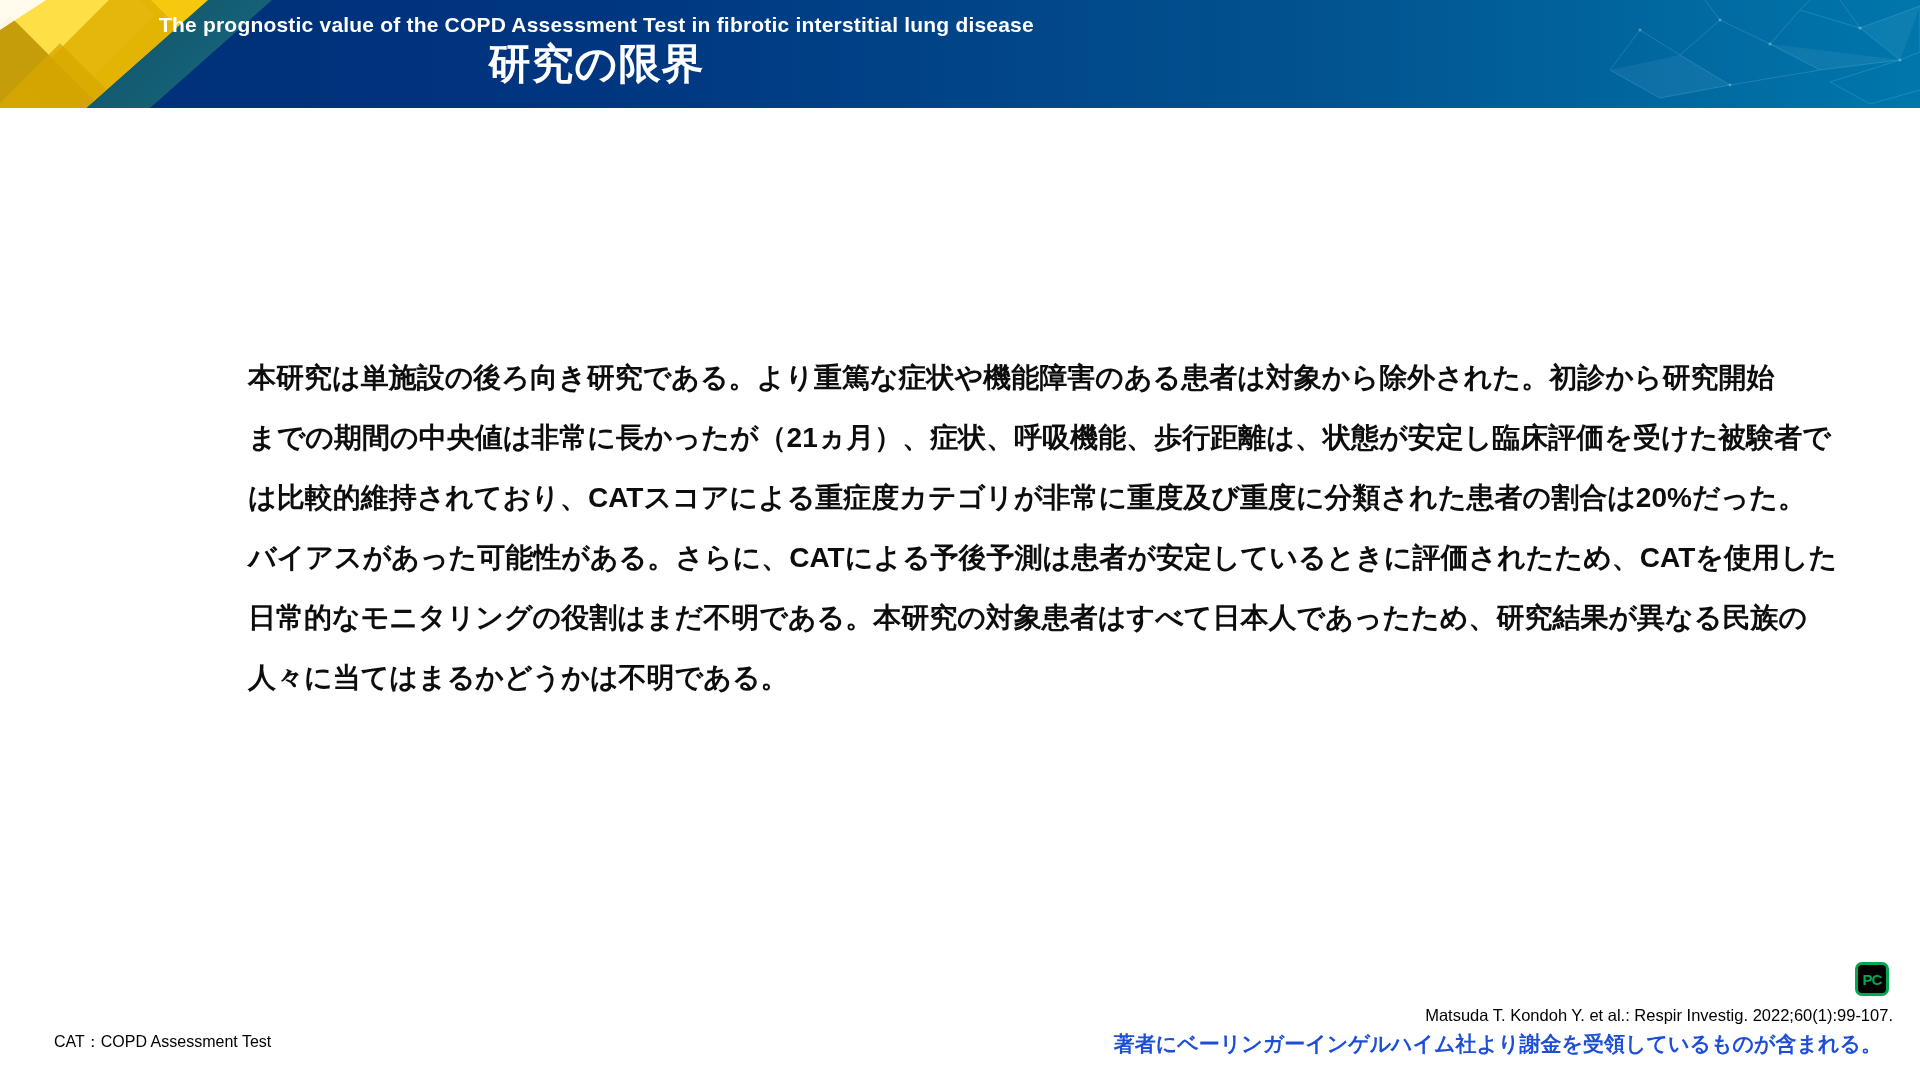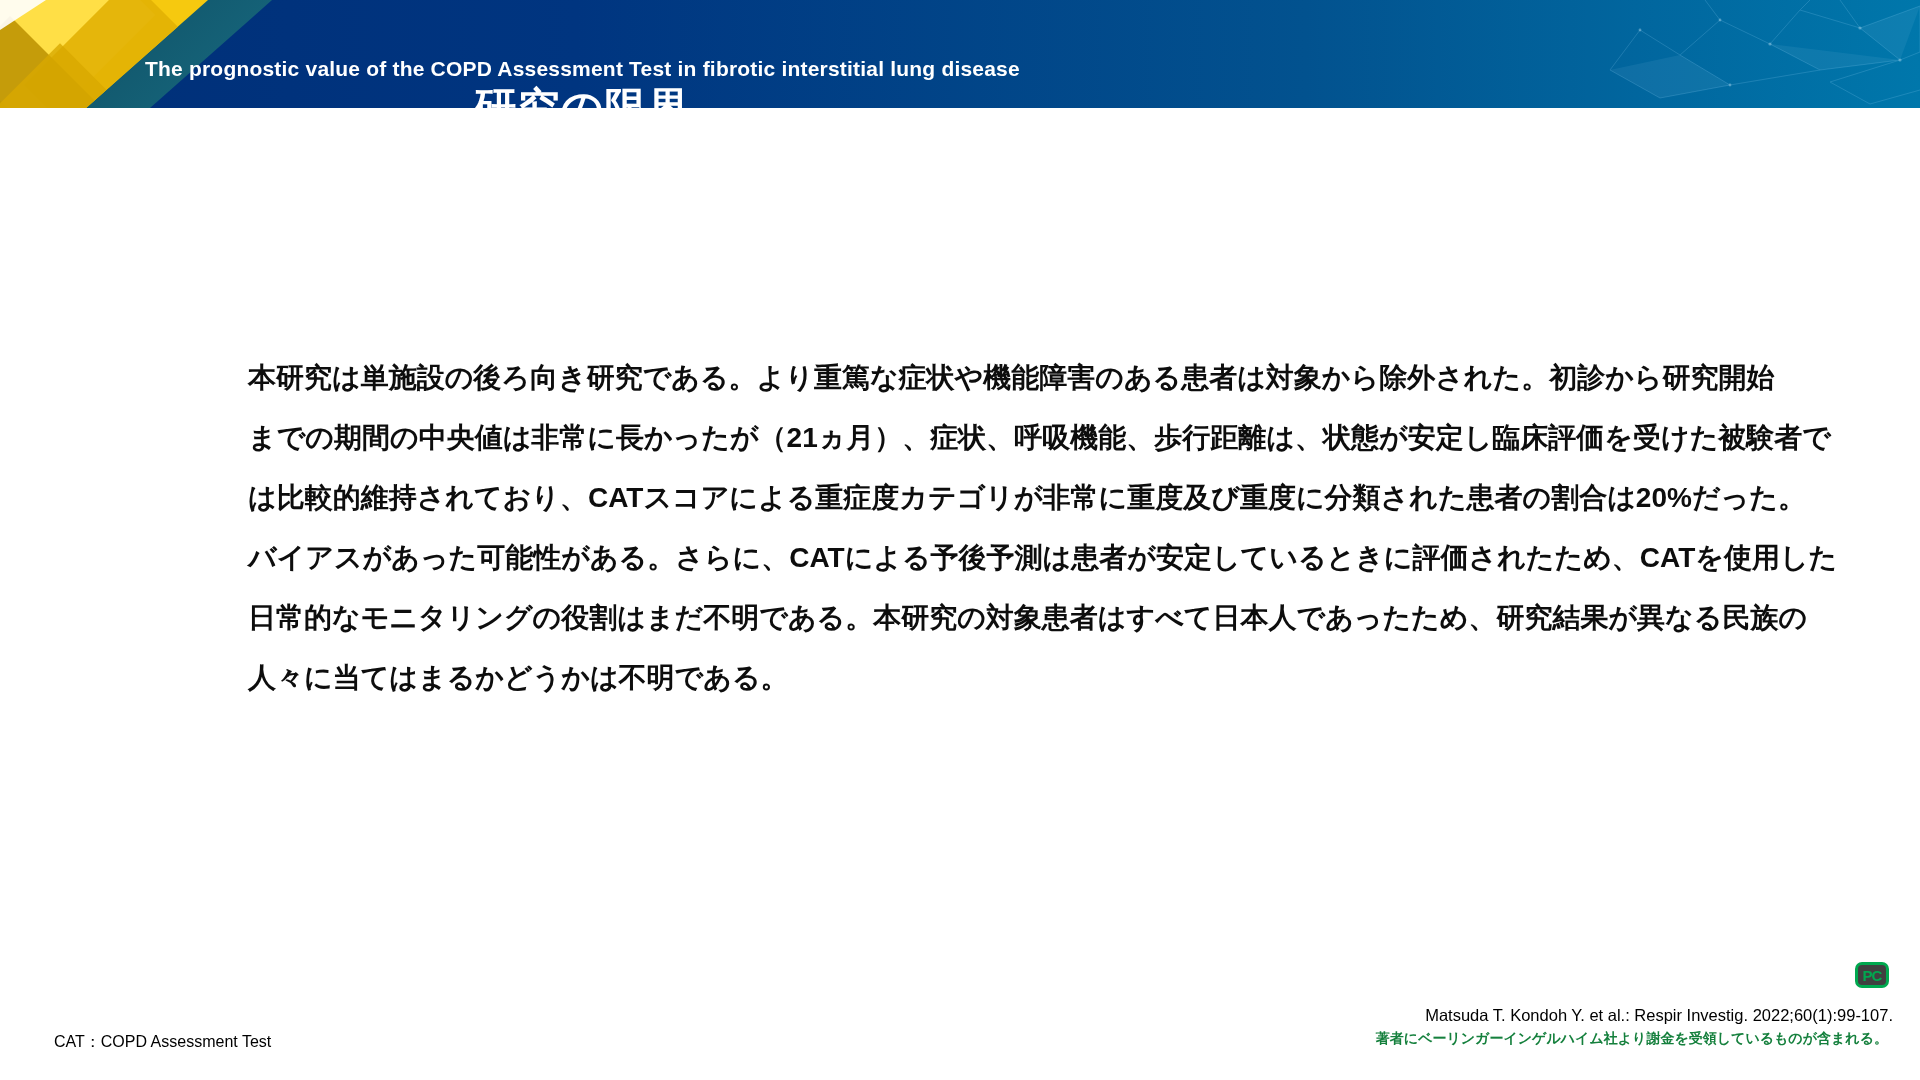--- a/index.html
+++ b/index.html
@@ -41,21 +41,21 @@
   .d3 { width: 140px; height: 140px; left: -60px; top: 45px;   background: #bb9100; opacity: .85; }
   .d4 { width: 90px;  height: 90px;  left: 15px;  top: 62px;   background: #d8a900; opacity: .8; }
   .corner-sliver {
     position: absolute; left: 0; top: 0; width: 46px; height: 30px;
     background: #ffffff; opacity: .9;
     clip-path: polygon(0 0, 100% 0, 0 100%);
   }
   
   .plexus { position: absolute; right: 0; top: 0; height: 108px; width: 620px; }
 
-  .header-text { position: absolute; left: 145px; top: 0; margin-top: 44px; }
+  .header-text { position: absolute; left: 159px; top: 0; }
   .study-title {
     margin-top: 13px;
     color: #ffffff; font-size: 21px; font-weight: 700; letter-spacing: .2px;
     white-space: nowrap;
   }
   .slide-title {
     margin: 6px 0 0 0;
     color: #ffffff; font-size: 42px; font-weight: 700; letter-spacing: 1px;
     white-space: nowrap; line-height: 1; text-align: center;
   }
@@ -70,32 +70,32 @@
   
   .abbrev {
     position: absolute; left: 54px; top: 1032px;
     font-size: 16px; color: #000000;
   }
   .citation {
     position: absolute; right: 27px; top: 1006px;
     font-size: 16.5px; color: #000000; text-align: right; white-space: nowrap;
   }
   .disclosure {
-    position: absolute; right: 32px; top: 1030px;
-    font-size: 14px; font-weight: 700; color: #15803d; text-align: right; white-space: nowrap;
+    position: absolute; right: 38px; top: 1030px;
+    font-size: 21px; font-weight: 700; color: #1d4ed8; text-align: right; white-space: nowrap;
   }
   .pc-badge {
     position: absolute; right: 31px; top: 962px;
-    width: 34px; height: 26px;
+    width: 34px; height: 34px;
     border: 3px solid var(--badge-green, #00a84f);
     border-radius: 7px;
     display: flex; align-items: center; justify-content: center;
     color: var(--badge-green, #00a84f);
     font-size: 15px; font-weight: 700; letter-spacing: -1px;
-    background: #404040;
+    background: #000000;
     box-sizing: border-box;
   }
 </style>
 </head>
 <body>
 
 <div class="slide">
 
   <header class="header">
     <svg class="plexus" viewBox="0 0 620 108" preserveAspectRatio="none">

